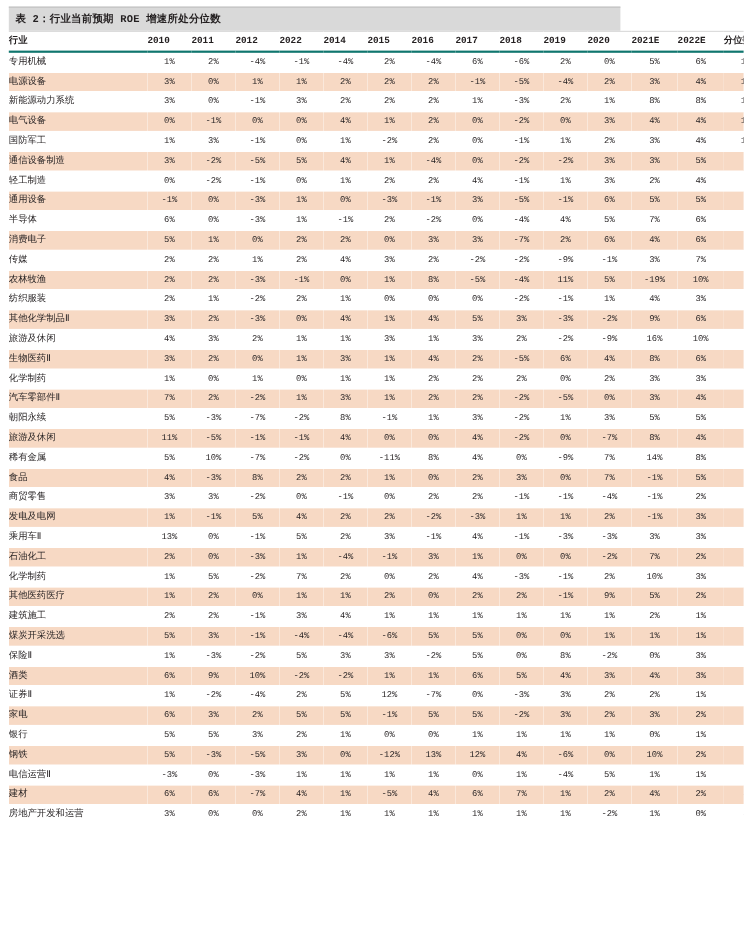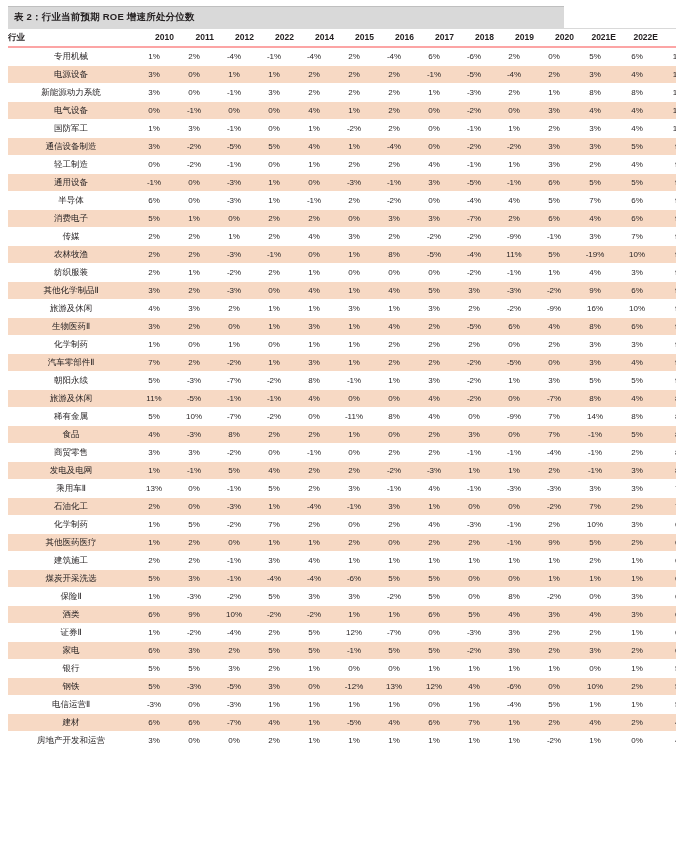--- a/index.html
+++ b/index.html
@@ -9,20 +9,21 @@
   }
   body {
     width: 676px;
     font-family: "Liberation Sans", sans-serif;
     color: #231f20;
   }
   .page {
     width: 572px;
     box-sizing: border-box;
     padding: 6px 8px 4px 8px;
+    font-family: Liberation Mono, monospace;
   }
   .title-bar {
     background: #d9d9d9;
     font-size: 9.5px;
     font-weight: bold;
     color: #231f20;
     padding: 4px 6px 4px 6px;
     border-top: 1px solid #bfbfbf;
     letter-spacing: 0.2px;
   }
@@ -48,45 +49,45 @@
     border-top: 1px solid #d9d9d9;
   }
   thead tr {
     background: #ffffff;
   }
   th.col-ind {
     text-align: left;
     padding-left: 6px;
   }
   th.col-y, th.col-pct {
-    text-align: right;
+    text-align: left;
   }
   td.ind {
-    text-align: center;
+    text-align: left;
     padding-left: 6px;
     font-size: 8.5px;
   }
   td.val {
     text-align: center;
     font-size: 8px;
   }
   td.pct {
     text-align: center;
     font-size: 8px;
   }
   tbody tr.odd { background: #ffffff; }
   tbody tr.hl { background: #f7d9c4; }
   tbody tr { border-bottom: 1px solid #ffffff; }
   .source {
     font-size: 8px;
     color: #404040;
     padding: 6px 0 2px 2px;
   }
   .hdr-rule {
-    border-bottom: 2px solid #fca5a5;
+    border-bottom: 2px solid #0f766e;
   }
 </style>
 </head>
 <body>
 
 <div class="page">
   <div class="title-bar">表 2：行业当前预期 ROE 增速所处分位数</div>
 
   <table class="roe">
     <colgroup>

